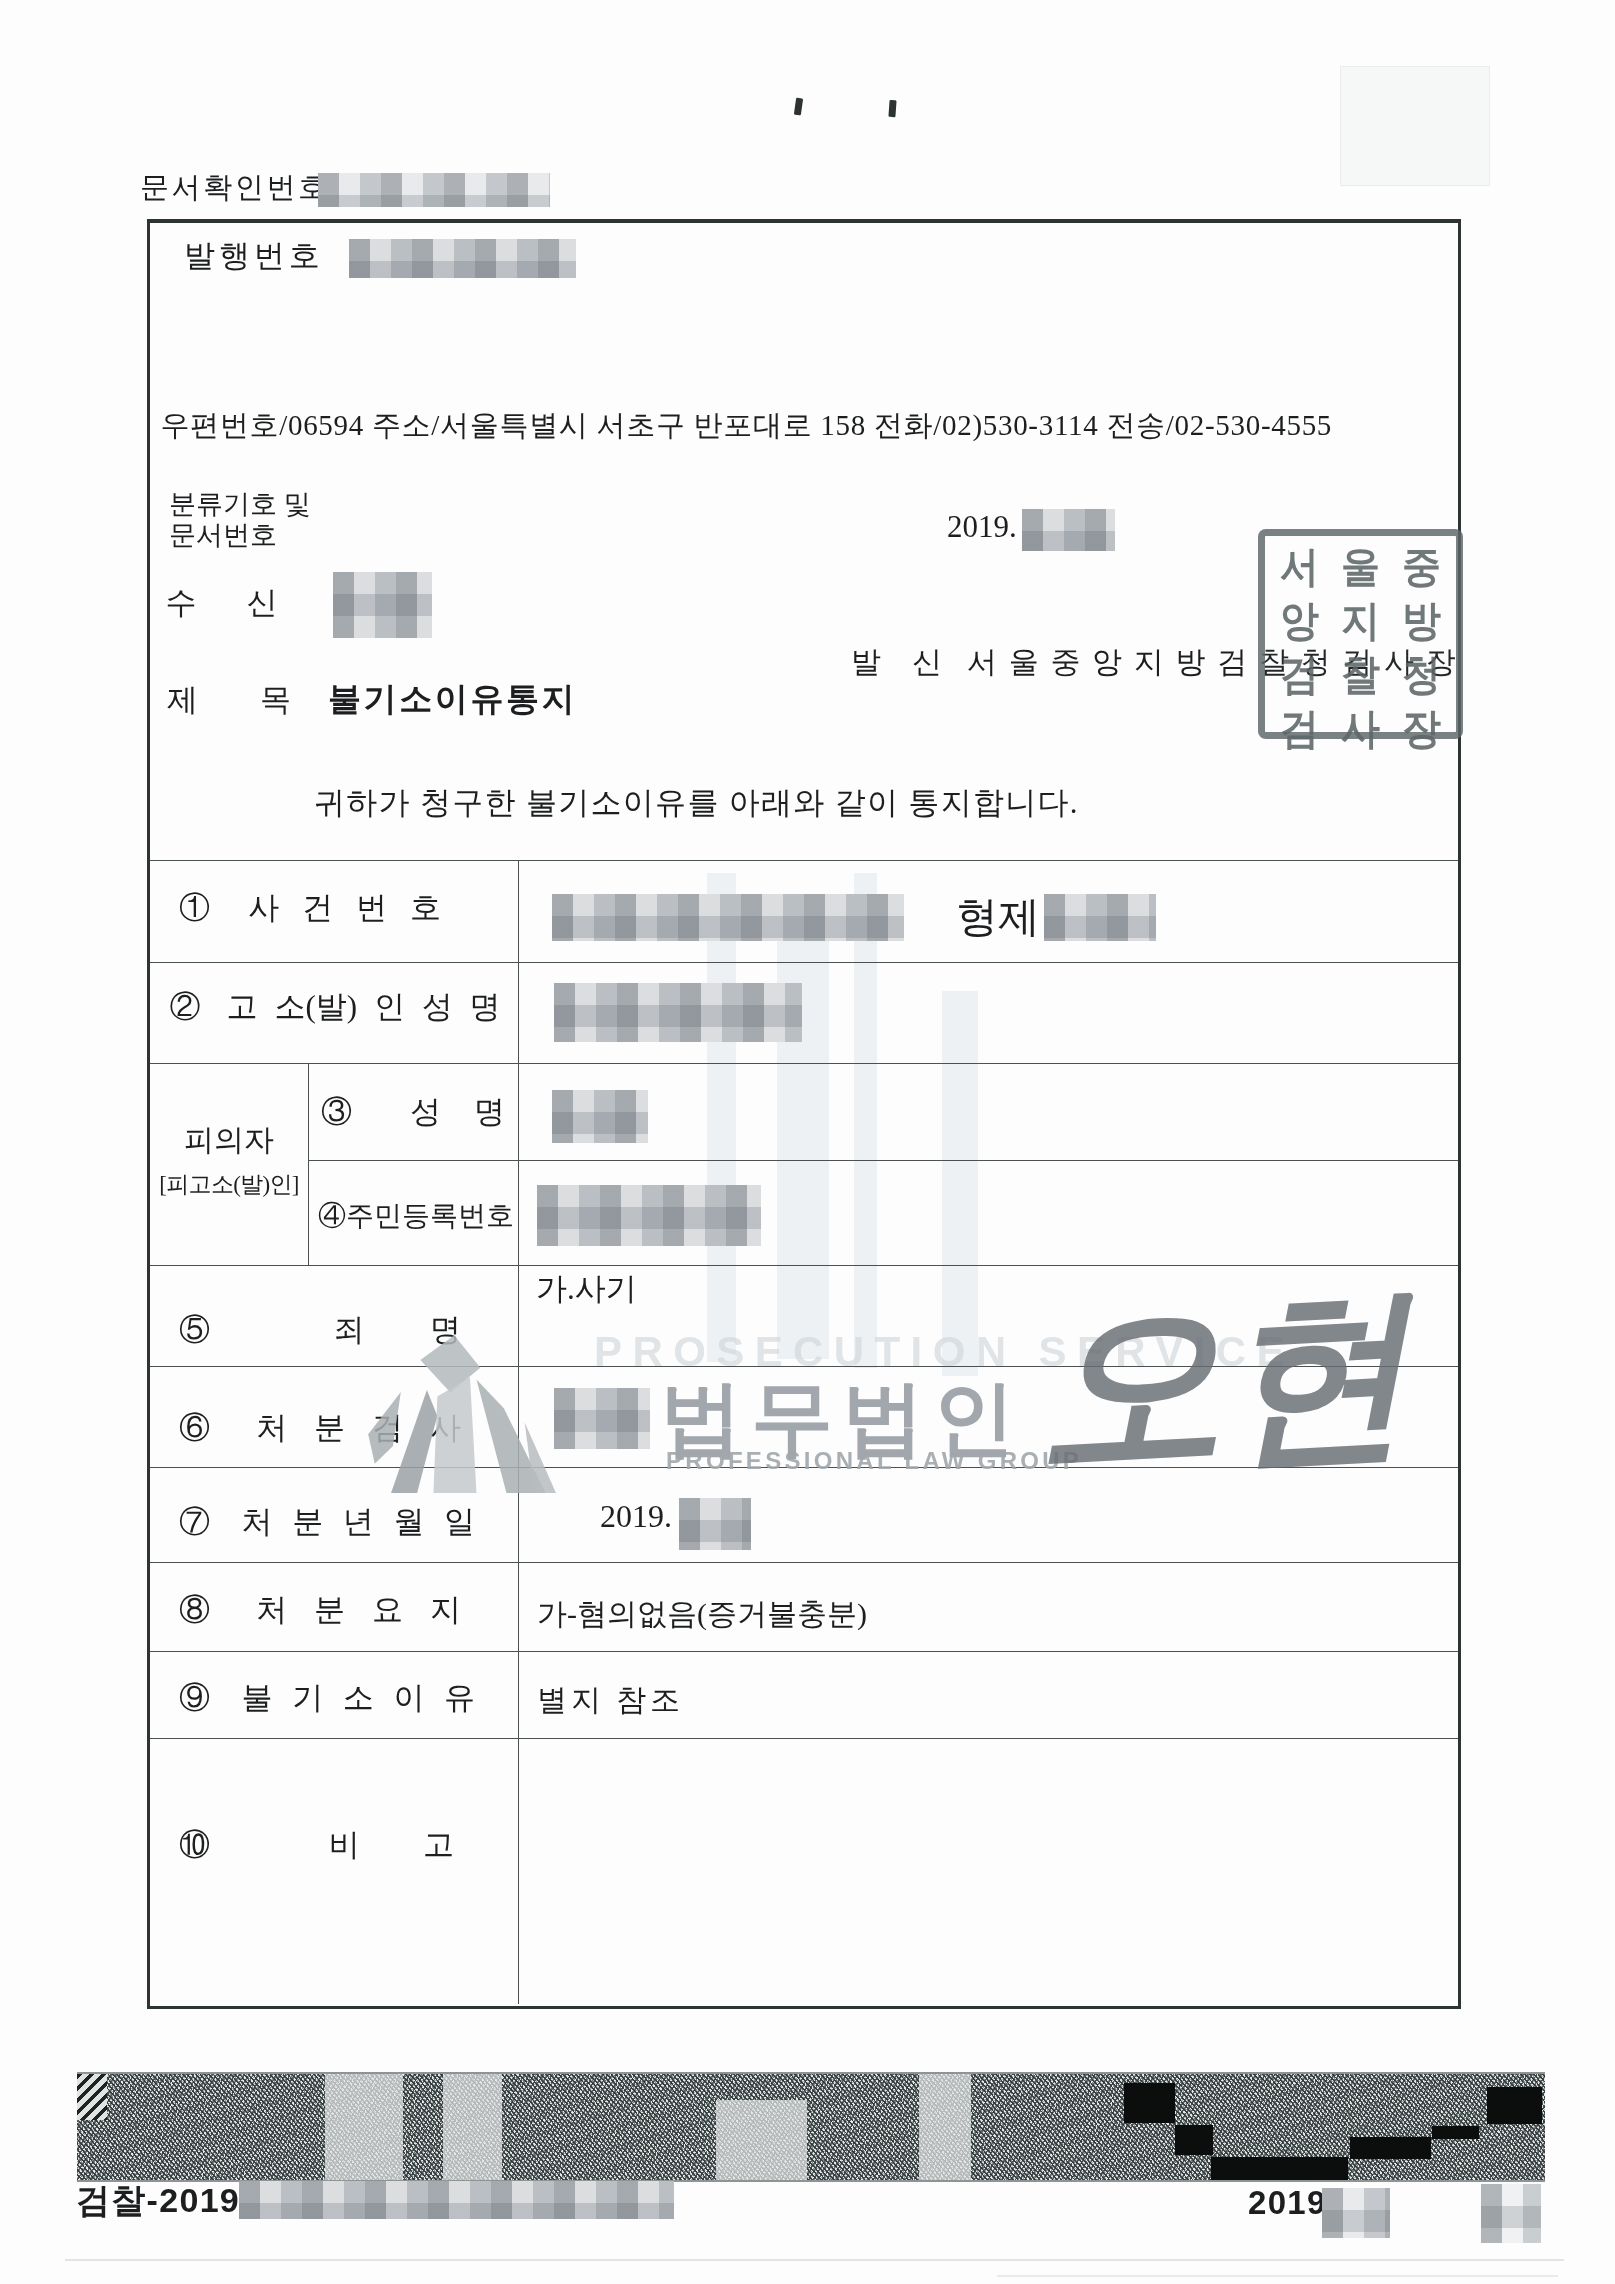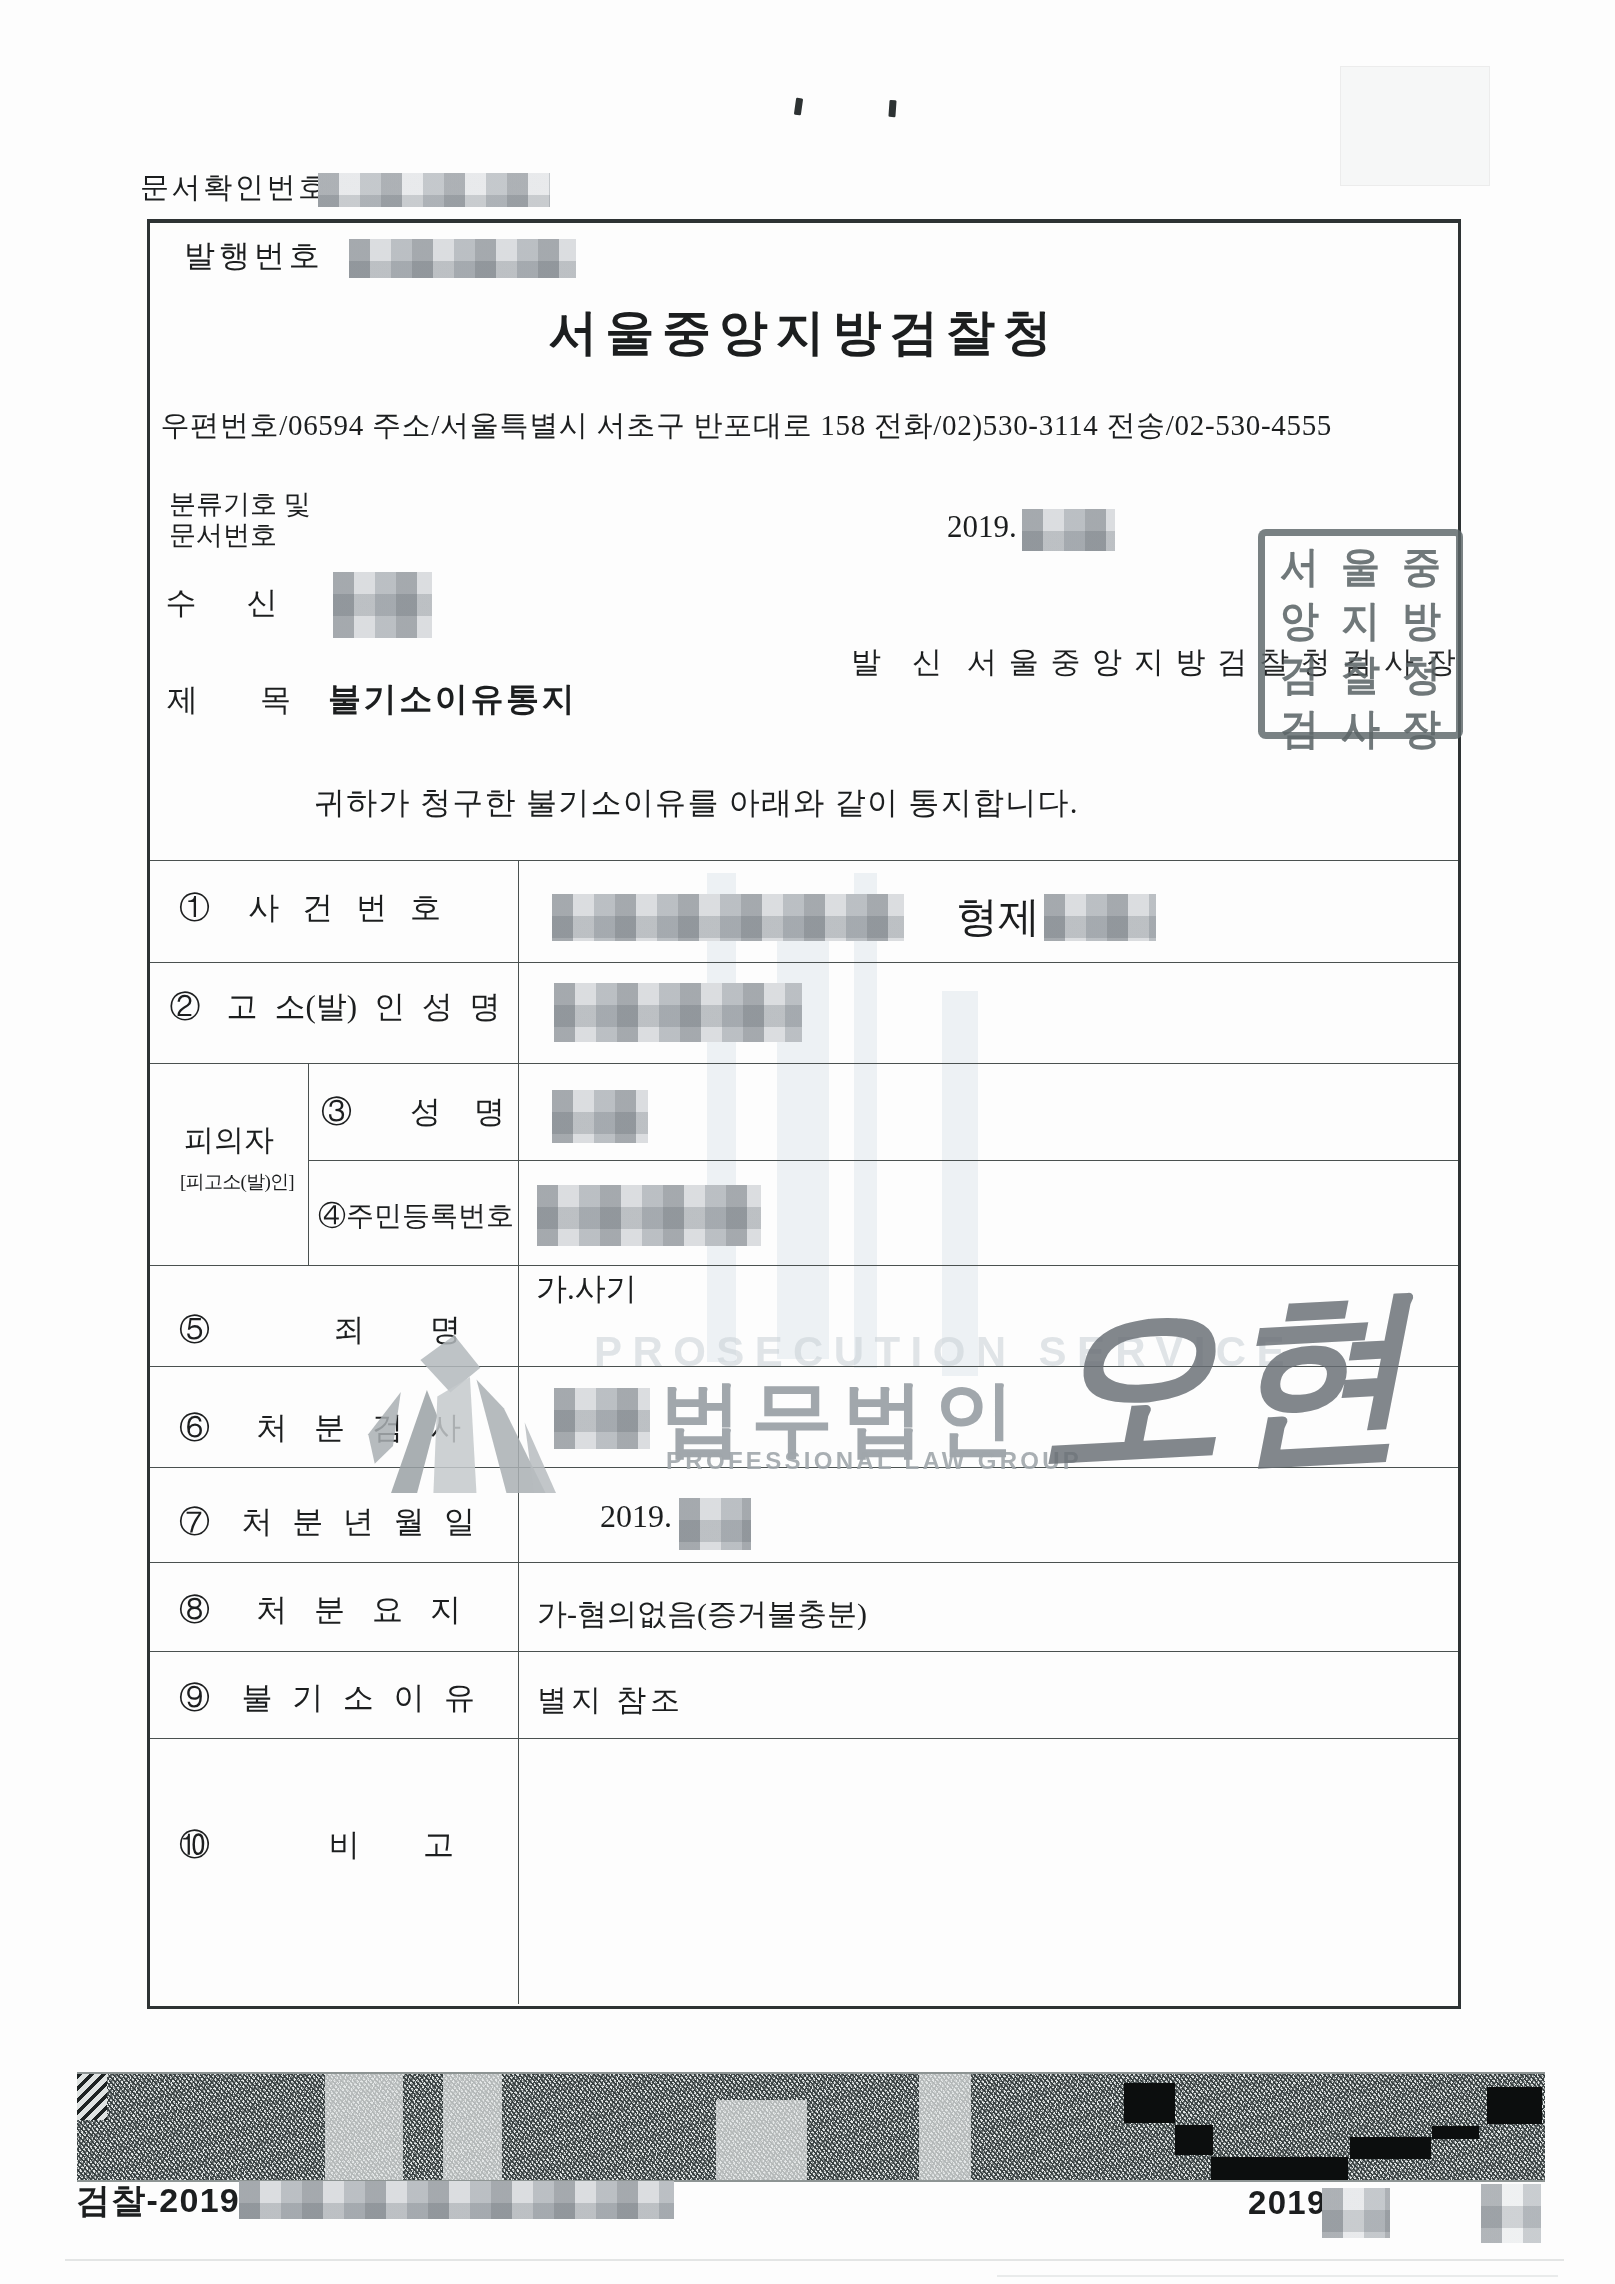--- a/index.html
+++ b/index.html
@@ -109,21 +109,20 @@
   <div class="tickmark" style="left:889px; top:100px; transform:rotate(4deg);"></div>
 
   <div class="abs korean" style="left:140px; top:168px; font-size:29px; letter-spacing:2.6px;">문서확인번호</div>
   <div class="px light" style="left:318px; top:173px; width:232px; height:34px;"></div>
 
   <div class="frame">
 
     <div class="abs korean" style="left:34px; top:11.7px; font-size:31px; letter-spacing:3.9px;">발행번호</div>
     <div class="px" style="left:199px; top:15.6px; width:227px; height:39px;"></div>
 
-    <div class="abs korean" style="left:0; right:0; top:77px; text-align:center; font-size:49px; font-weight:600; letter-spacing:7.8px;">서울중앙지방검찰청</div>
 
     <div class="abs korean" style="left:10.4px; top:183px; width:1297px; font-size:29px; letter-spacing:0.7px; white-space:nowrap; overflow:hidden;">우편번호/06594 주소/서울특별시 서초구 반포대로 158 전화/02)530-3114 전송/02-530-4555</div>
 
     <div class="abs korean" style="left:19px; top:266px; font-size:27px; line-height:31px;">
       <div>분류기호 및</div>
       <div>문서번호</div>
     </div>
 
     <div class="abs korean" style="left:797px; top:286px; font-size:31px; display:flex; align-items:flex-start; gap:5.2px;">
       <span>2019.</span>
@@ -177,21 +176,21 @@
     <div class="abs" style="left:402px; top:666px; display:flex; align-items:center; gap:3.9px;">
       <span class="px" style="position:relative; display:inline-block; width:352px; height:47px;"></span>
       <span class="korean" style="font-size:42px;margin-left:48px;">형제</span>
       <span class="px" style="position:relative; display:inline-block; width:112px; height:47px;"></span>
     </div>
 
     <div class="abs korean jlabel" style="left:19.6px; top:763px; width:331px; font-size:31px;">② 고 소(발) 인 성 명</div>
     <div class="px" style="left:404px; top:760px; width:248px; height:59px;"></div>
 
     <div class="abs korean" style="left:0; top:897px; width:158px; text-align:center; font-size:30px;">피의자</div>
-    <div class="abs korean" style="left:8px; top:946px; width:158px; text-align:center; font-size:19px; letter-spacing:-0.7px;">[피고소(발)인]</div>
+    <div class="abs korean" style="left:0; top:946px; width:158px; text-align:center; font-size:23px; letter-spacing:-0.7px;">[피고소(발)인]</div>
 
     <div class="abs korean jlabel" style="left:171px; top:868px; width:184px; font-size:31px;">③ 성 명</div>
     <div class="px" style="left:402px; top:867px; width:96px; height:53px;"></div>
 
     <div class="abs korean" style="left:168px; top:974px; width:196px; font-size:28px;">④주민등록번호</div>
     <div class="px" style="left:387px; top:962px; width:224px; height:61px;"></div>
 
     <div class="abs korean jlabel" style="left:29px; top:1086px; width:282px; font-size:31px;">⑤ 죄 명</div>
     <div class="abs korean" style="left:386px; top:1045px; font-size:31px;">가.사기</div>
 

